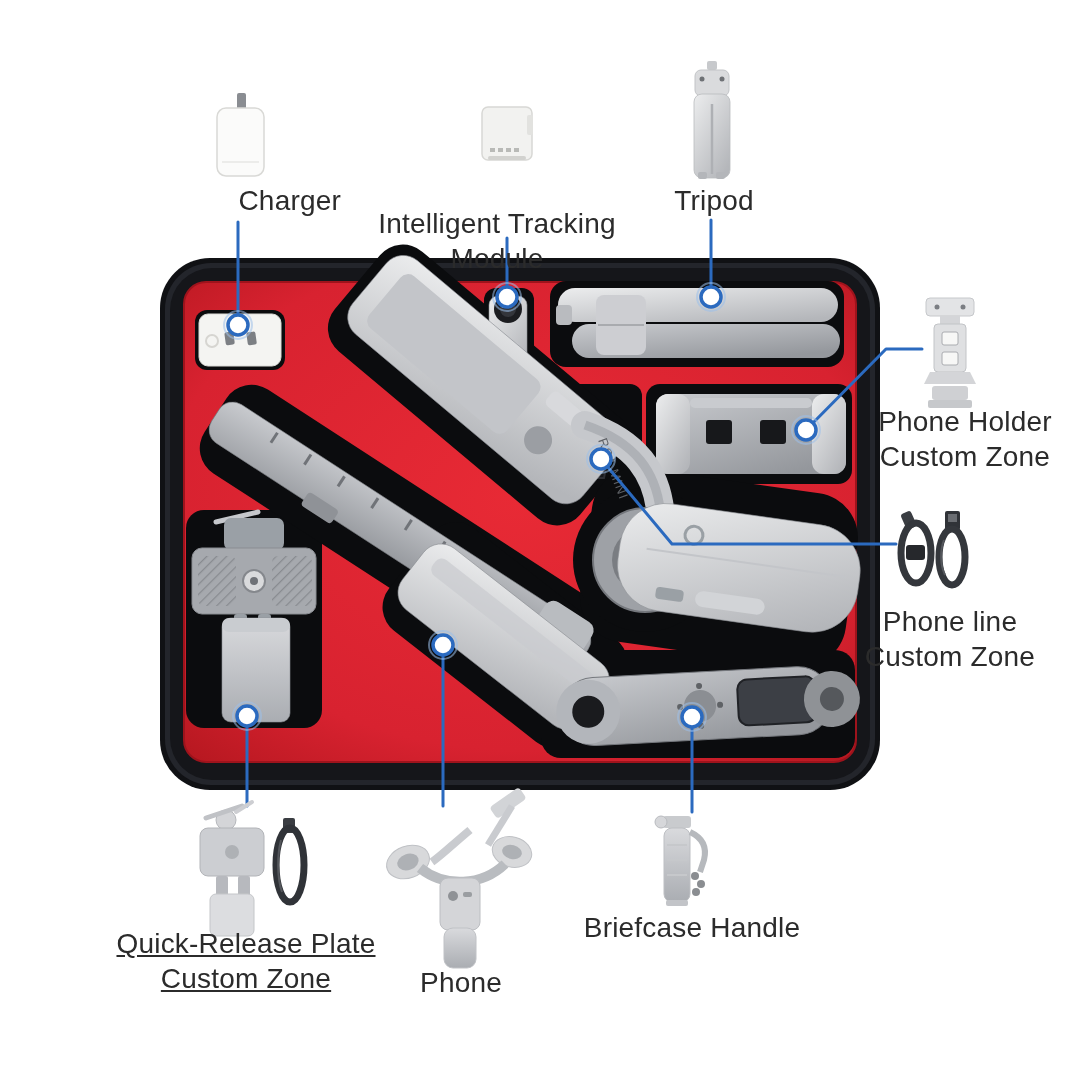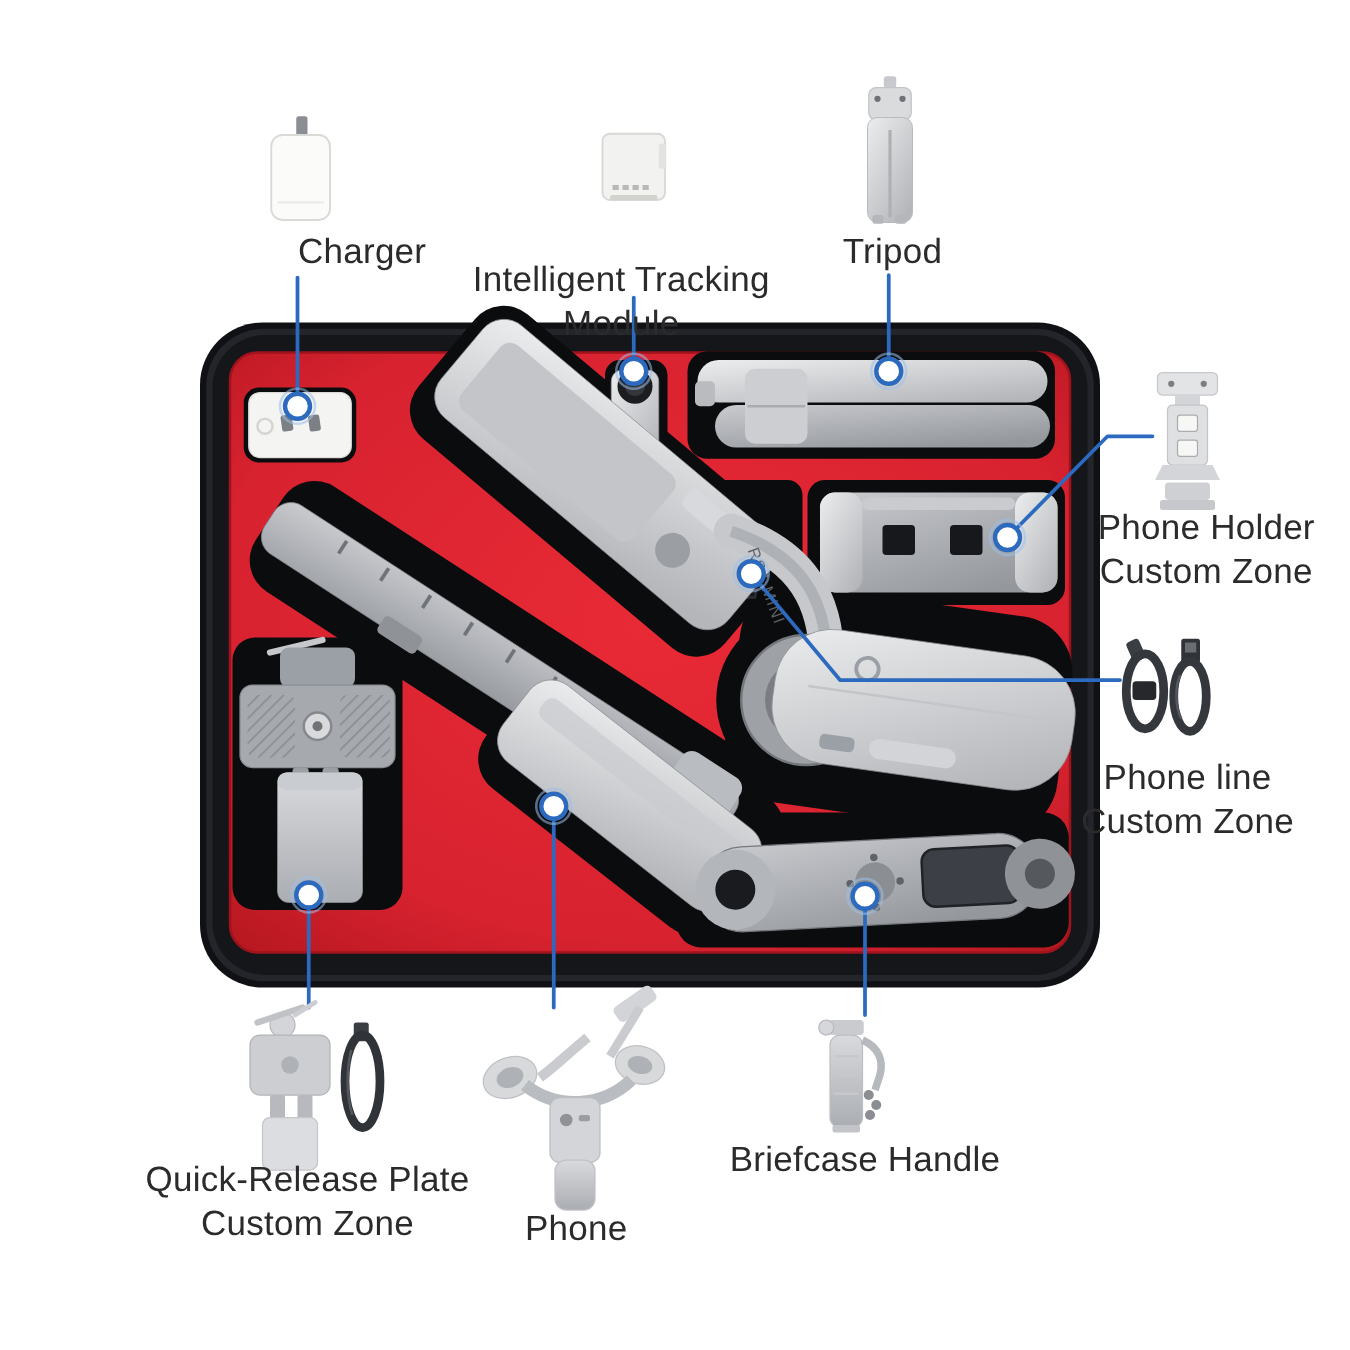--- a/index.html
+++ b/index.html
@@ -309,21 +309,21 @@
   <div class="label two" style="left:845px;top:404px;width:240px;">
     <div>Phone Holder</div>
     <div>Custom Zone</div>
   </div>
 
   <div class="label two" style="left:830px;top:604px;width:240px;">
     <div>Phone line</div>
     <div>Custom Zone</div>
   </div>
 
-  <div class="label two" style="left:70px;top:926px;width:352px;">
+  <div class="label two" style="left:70px;top:926px;width:352px;text-decoration:underline;">
     <div>Quick-Release Plate</div>
     <div>Custom Zone</div>
   </div>
 
   <div class="label" style="left:361px;top:968px;width:200px;">Phone</div>
 
   <div class="label" style="left:540px;top:913px;width:304px;">Briefcase Handle</div>
 
 </div>
 

